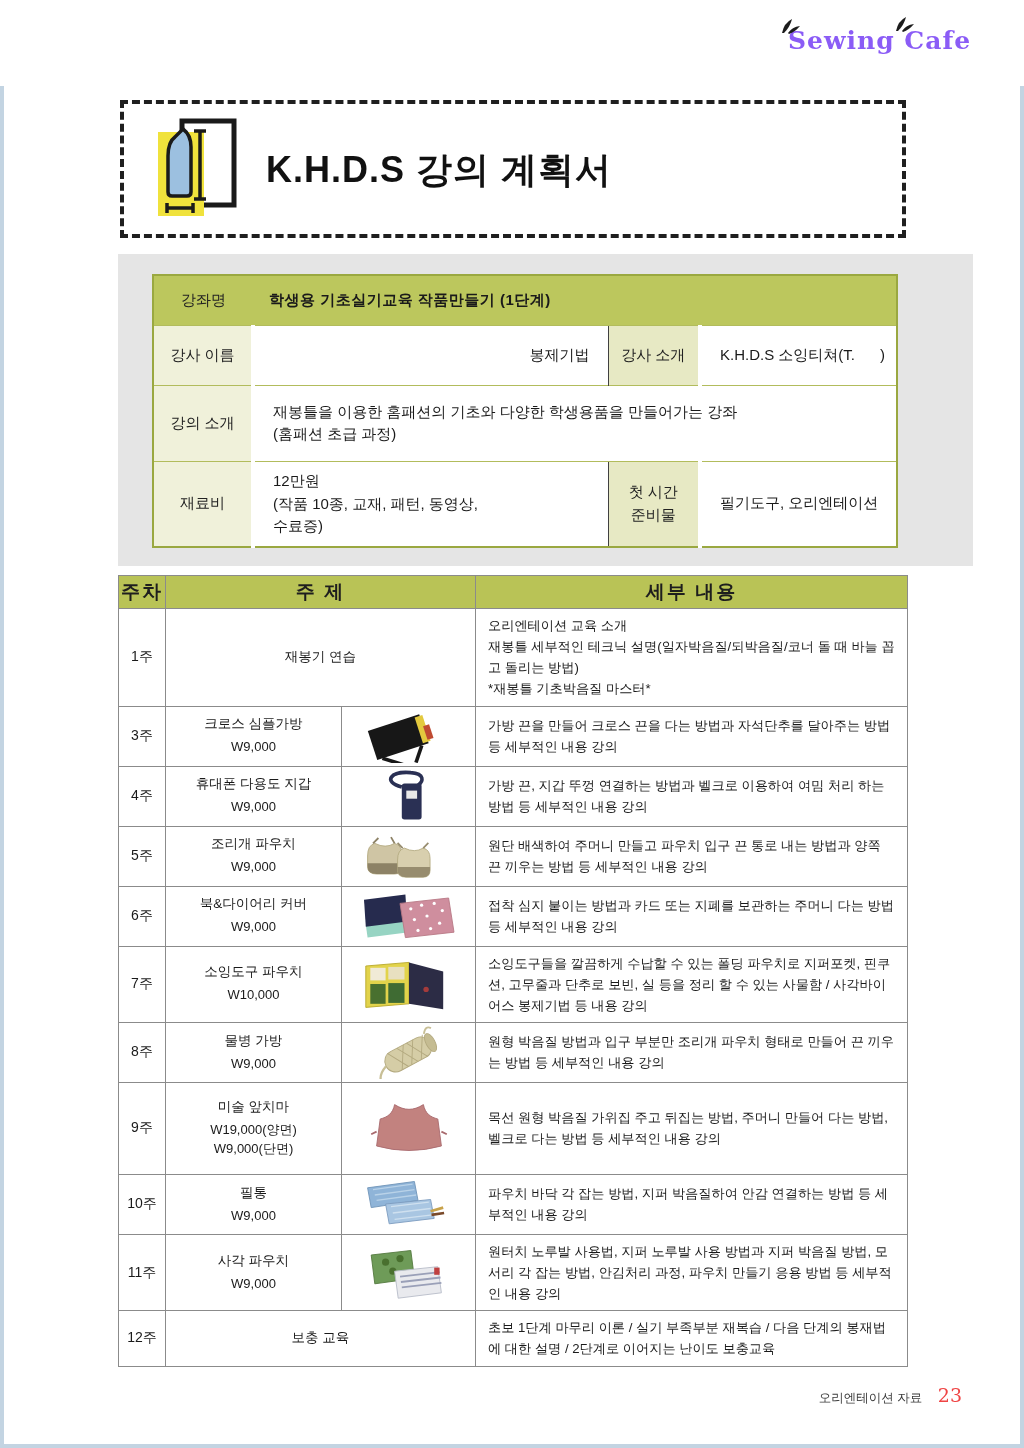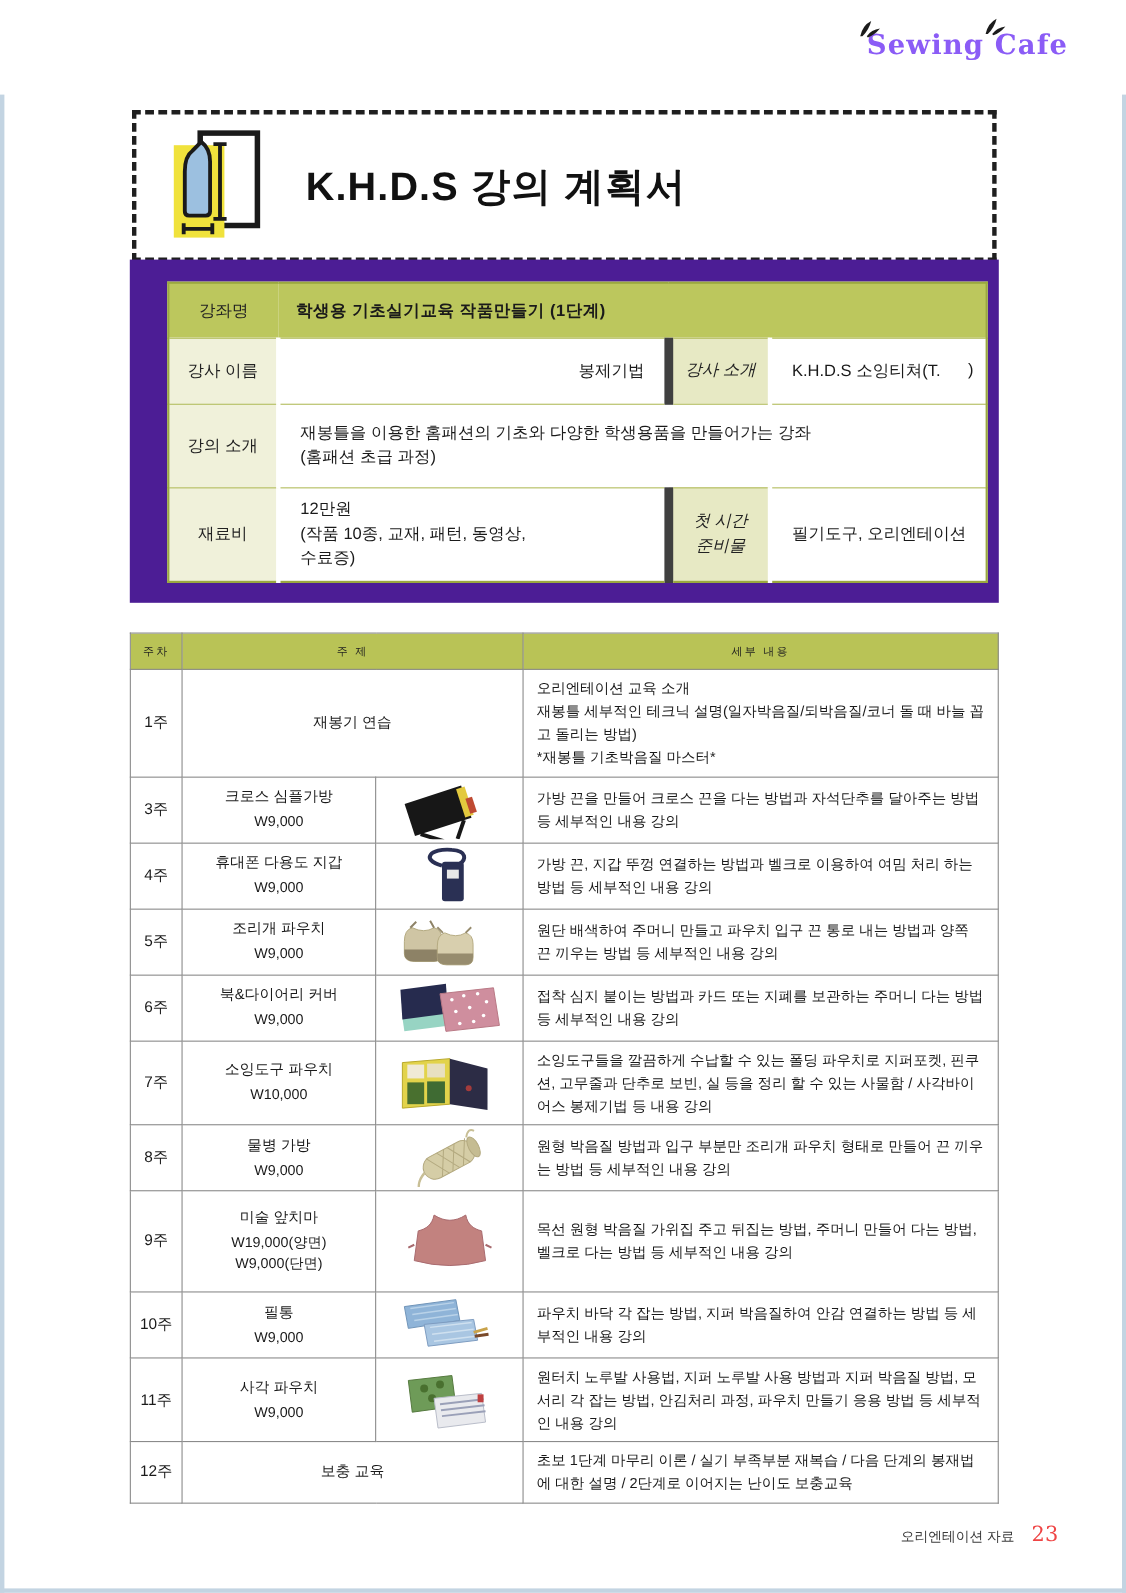--- a/index.html
+++ b/index.html
@@ -17,48 +17,48 @@
   .logo{position:absolute;top:26px;left:788px;font-family:"DejaVu Serif",serif;
     font-weight:bold;font-size:25px;letter-spacing:1px;color:#8b5cf6;}
   .logo .leaf{position:absolute;}
   .leaf-1{left:-8px;top:-9px;}
   .leaf-2{left:106px;top:-11px;}
 
   
   .title-box{position:absolute;left:120px;top:100px;width:778px;height:130px;
     border:4px dashed #1f1f1f;background:#fff;}
   .icon-wrap{position:absolute;left:30px;top:14px;width:86px;height:100px;}
-  .main-title{position:absolute;left:154px;top:42px;font-size:36px;font-weight:bold;
+  .main-title{position:absolute;left:142px;top:42px;font-size:36px;font-weight:bold;
     letter-spacing:1px;color:#111;}
 
   
-  .gray-panel{position:absolute;left:118px;top:236px;width:790px;height:312px;background:#4c1d95;}
+  .gray-panel{position:absolute;left:118px;top:254px;width:855px;height:312px;background:#e5e5e5;}
   .info-table{position:absolute;left:34px;top:20px;width:744px;border-collapse:collapse;
     background:#fff;border:2px solid #9aa840;table-layout:fixed;}
   .info-table td{border-top:1px solid #b2bc5c;vertical-align:middle;font-size:15px;}
   .info-table tr.r1{height:50px;}
   .info-table tr.r2{height:60px;}
   .info-table tr.r3{height:76px;margin-left:12px;}
   .info-table tr.r4{height:86px;}
   .olive{background:#bcc75d;}
   .c-label{text-align:center;color:#222;}
   .khaki{background:#f0f1da;border-right:4px solid #ffffff;}
-  .khaki-mid{background:#e7e9c4;border-left:8px solid #404040;border-right:4px solid #ffffff;line-height:1.3;font-style:italic;}
+  .khaki-mid{background:#e7e9c4;border-left:1px solid #404040;border-right:4px solid #ffffff;line-height:1.3;}
   .c-title{font-size:23px;font-weight:bold;padding-left:16px;letter-spacing:0.5px;}
   .val{padding-left:18px;}
   .val.right{text-align:right;padding-right:18px;}
   .pre{white-space:pre-line;line-height:1.5;}
   .flexval{display:table-cell;}
   .flexval .close-paren{float:right;padding-right:10px;}
 
   
   .schedule{position:absolute;left:118px;top:575px;width:789px;border-collapse:collapse;
     table-layout:fixed;background:#fff;}
   .schedule th,.schedule td{border:1px solid #8b8b8b;vertical-align:middle;}
-  .schedule th{background:#b9c356;height:30px;font-size:10px;font-weight:normal;
+  .schedule th{background:#b9c356;height:30px;font-size:19px;font-weight:bold;
     letter-spacing:2px;color:#1e1e1e;}
   .week-cell{font-size:14px;text-align:center;}
   .topic-cell{text-align:center;}
   .topic-name{font-size:13.5px;}
   .topic-price{font-size:13px;margin-top:4px;white-space:pre-line;line-height:1.5;}
   .image-cell{text-align:center;padding:2px 0;}
   .image-cell svg{width:118px;height:54px;display:block;margin:0 auto;}
   .details-cell{font-size:13.2px;line-height:1.6;padding:6px 12px;white-space:pre-line;text-align:left;}
 
   

